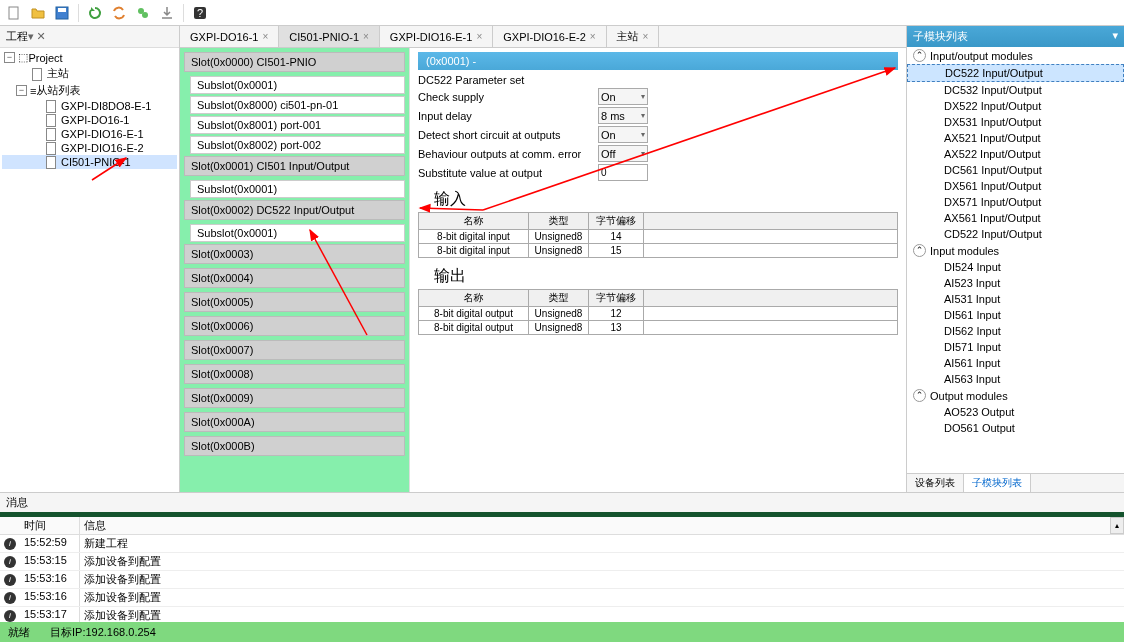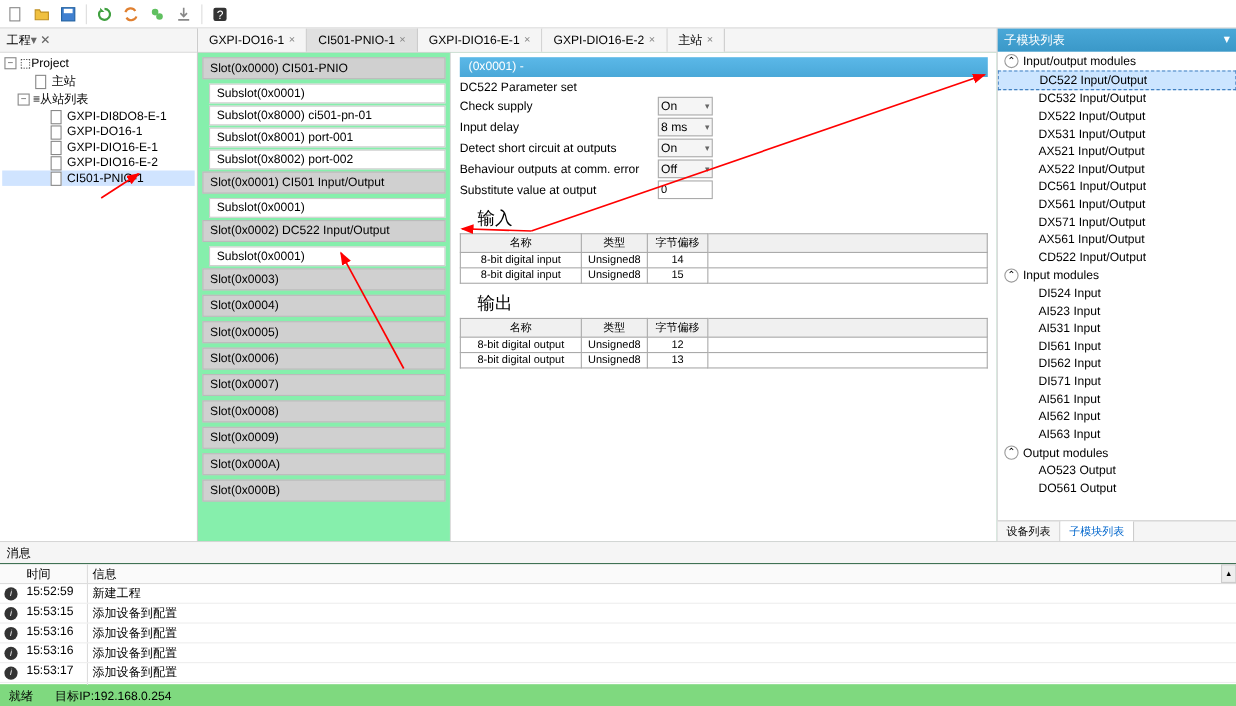--- a/index.html
+++ b/index.html
@@ -64,21 +64,21 @@
     .module-group { display: flex; align-items: center; padding: 2px 6px; cursor: pointer; }
     .module-group-toggle { width: 13px; height: 13px; border: 1px solid #999; border-radius: 50%; display: inline-flex; align-items: center; justify-content: center; font-size: 9px; margin-right: 4px; line-height: 1; }
     .module-item { padding: 2px 6px 2px 37px; cursor: pointer; }
     .module-item.selected { background: #cce5ff; border: 1px dashed #4080c0; }
     .bottom-tabs { display: flex; border-top: 1px solid #ccc; background: #f5f5f5; }
     .bottom-tab { padding: 2px 8px; border-right: 1px solid #ccc; cursor: pointer; font-size: 10px; text-align: center; }
     .bottom-tab.active { background: #fff; color: #0066cc; }
     
     
     .msg-panel { height: 130px; border-top: 1px solid #ccc; display: flex; flex-direction: column; }
-    .msg-header { background: #f5f5f5; padding: 2px 6px; border-bottom: 1px solid #14532d; }
+    .msg-header { background: #f5f5f5; padding: 2px 6px; border-bottom: 5px solid #14532d; }
     .msg-cols { display: flex; border-bottom: 1px solid #ddd; background: #fafafa; }
     .msg-col1 { width: 20px; }
     .msg-col2 { width: 60px; padding: 1px 4px; border-right: 1px solid #ddd; }
     .msg-col3 { flex: 1; padding: 1px 4px; }
     .msg-body { flex: 1; overflow: auto; }
     .msg-row { display: flex; border-bottom: 1px solid #eee; }
     .msg-icon { width: 20px; display: flex; align-items: center; justify-content: center; }
     .info-dot { width: 12px; height: 12px; border-radius: 50%; background: #333; color: #fff; font-size: 8px; font-style: italic; display: flex; align-items: center; justify-content: center; }
     
     
@@ -366,21 +366,20 @@
           <span class="module-group-toggle">⌃</span>
           <span>Input modules</span>
         </div>
         <div class="module-item">DI524 Input</div>
         <div class="module-item">AI523 Input</div>
         <div class="module-item">AI531 Input</div>
         <div class="module-item">DI561 Input</div>
         <div class="module-item">DI562 Input</div>
         <div class="module-item">DI571 Input</div>
         <div class="module-item">AI561 Input</div>
-        <div class="module-item">AI562 Input</div>
         <div class="module-item">AI563 Input</div>
         <div class="module-group">
           <span class="module-group-toggle">⌃</span>
           <span>Output modules</span>
         </div>
         <div class="module-item">AO523 Output</div>
         <div class="module-item">DO561 Output</div>
       </div>
     <div class="bottom-tabs">
       <div class="bottom-tab">设备列表</div>

